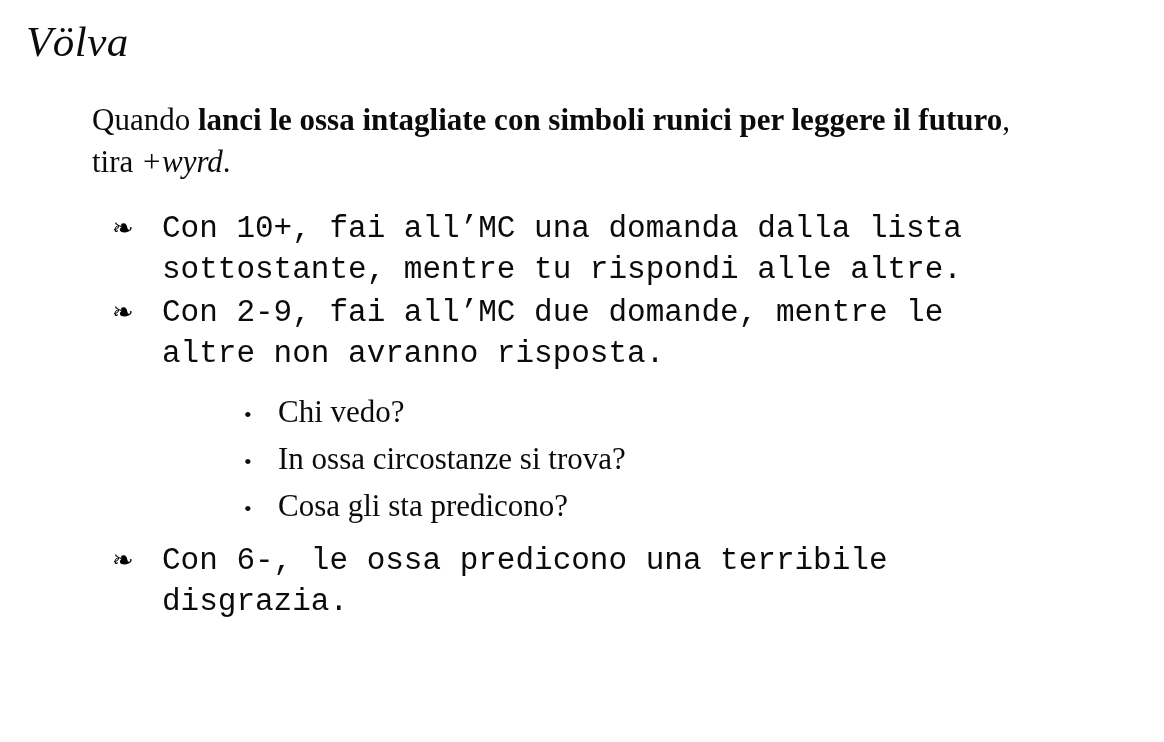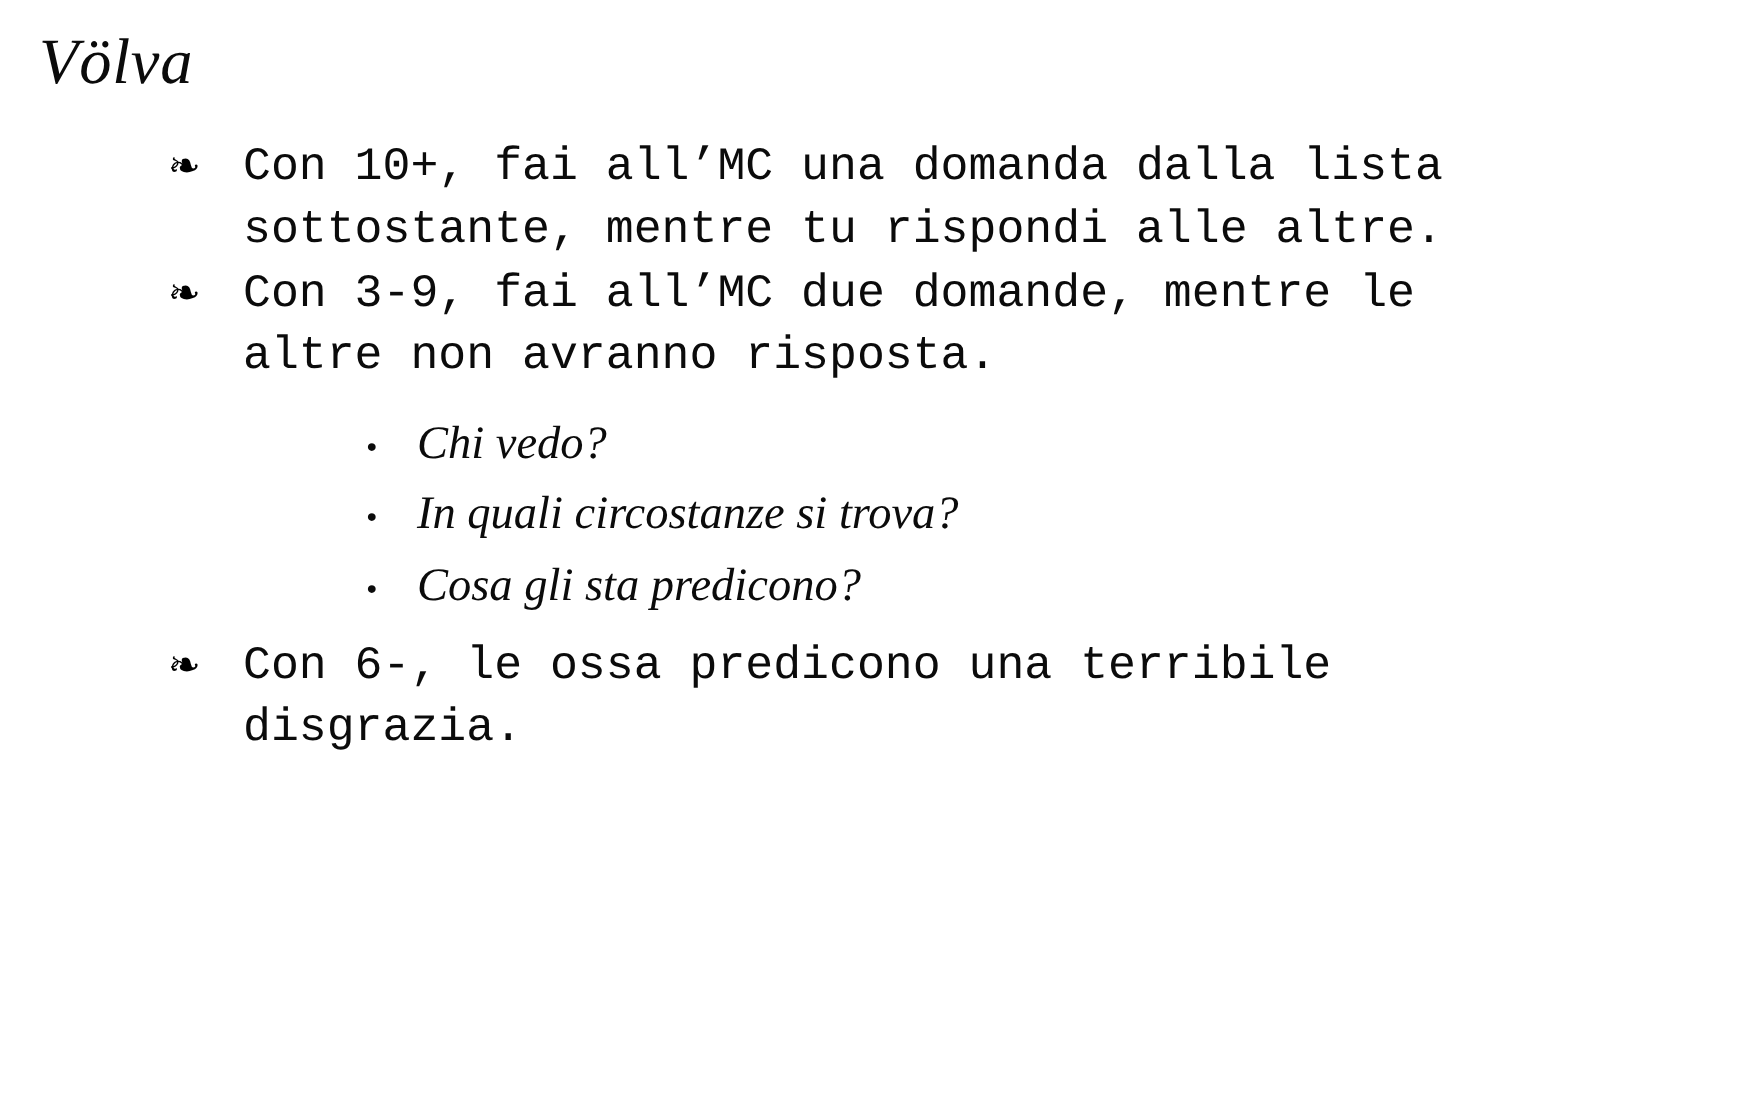--- a/index.html
+++ b/index.html
@@ -77,54 +77,56 @@
   }
   .q-bullet {
     flex: 0 0 auto;
     width: 34px;
     font-size: 22px;
     line-height: 1.4;
     text-align: left;
   }
   .q-text {
     flex: 1 1 auto;
-    font-style: italic;
   }
   .last-row {
     margin-top: 14px;
   }
 </style>
 </head>
 <body>
 
 <div class="page">
 
   <h1 class="move-title">Völva</h1>
 
+  <p class="trigger">
+    <span>Quando </span><b>lanci le ossa intagliate con simboli runici per leggere il futuro</b><span>, tira </span><i>+wyrd</i><span>.</span>
+  </p>
 
   <div class="results">
 
     <div class="result-row">
       <span class="result-marker">❧</span>
       <span class="result-text">Con 10+, fai all’MC una domanda dalla lista sottostante, mentre tu rispondi alle altre.</span>
     </div>
 
     <div class="result-row">
       <span class="result-marker">❧</span>
-      <span class="result-text">Con 3-9, fai all’MC due domande, mentre le altre non avranno risposta.</span>
+      <span class="result-text">Con 2-9, fai all’MC due domande, mentre le altre non avranno risposta.</span>
     </div>
 
     <div class="questions">
       <div class="question-row">
         <span class="q-bullet">•</span>
         <span class="q-text">Chi vedo?</span>
       </div>
       <div class="question-row">
         <span class="q-bullet">•</span>
-        <span class="q-text">In quali circostanze si trova?</span>
+        <span class="q-text">In ossa circostanze si trova?</span>
       </div>
       <div class="question-row">
         <span class="q-bullet">•</span>
         <span class="q-text">Cosa gli sta predicono?</span>
       </div>
     </div>
 
     <div class="result-row last-row">
       <span class="result-marker">❧</span>
       <span class="result-text">Con 6-, le ossa predicono una terribile disgrazia.</span>

